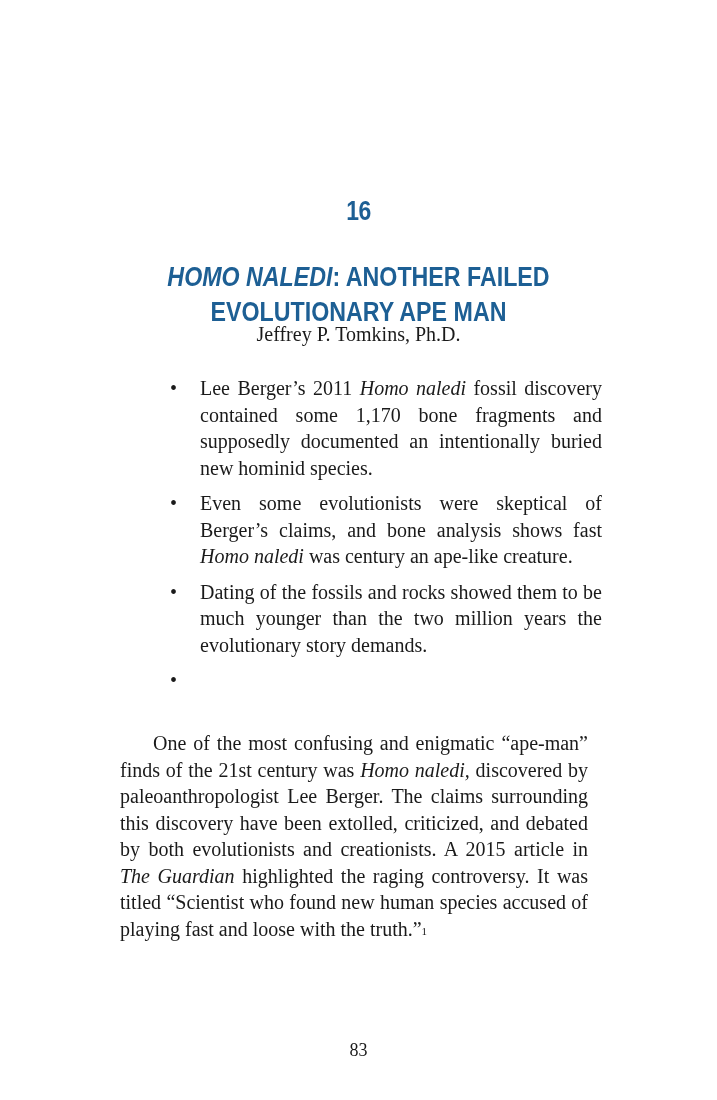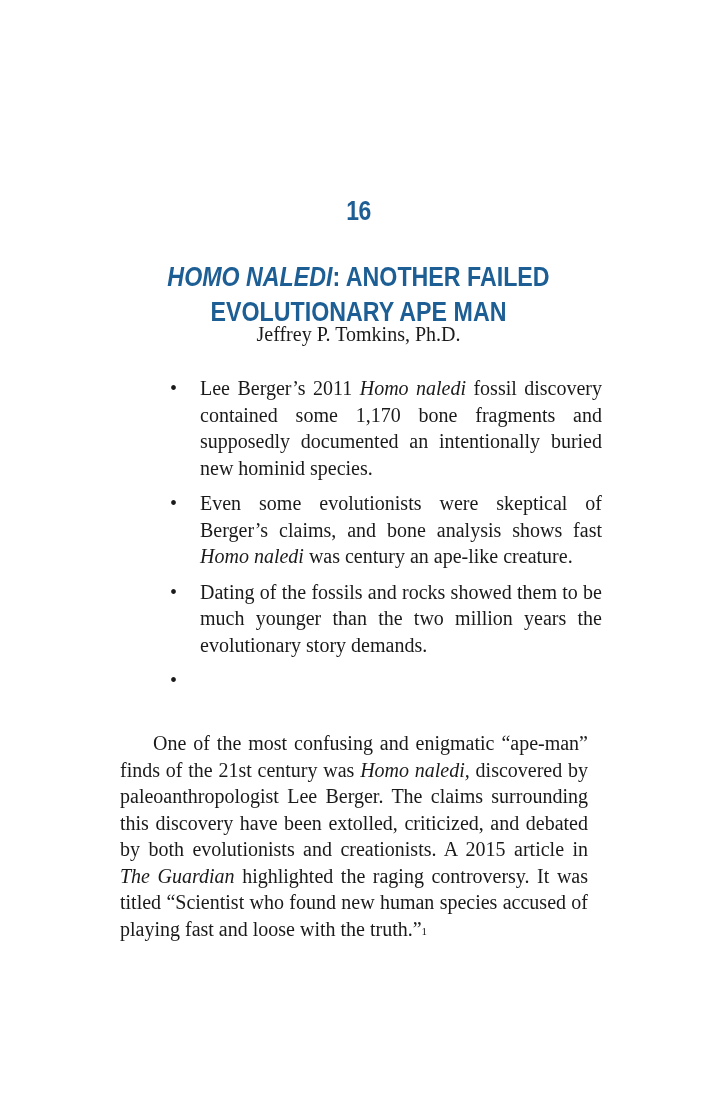--- a/index.html
+++ b/index.html
@@ -43,13 +43,14 @@
       <span class="dot">•</span>
       <span>Dating of the fossils and rocks showed them to be much younger than the two million years the evolutionary story demands.</span>
     </li>
     <li class="bullet">
       <span class="dot">•</span>
     </li>
   </ul>
 
   <p class="body-para"><span>One of the most confusing and enigmatic “ape-man” finds of the 21st century was </span><em>Homo naledi,</em><span> discovered by paleoanthropologist Lee Berger. The claims surrounding this discovery have been extolled, criticized, and debated by both evolutionists and creationists. A 2015 article in </span><em>The Guardian</em><span> highlighted the raging controversy. It was titled “Scientist who found new human species accused of playing fast and loose with the truth.”</span><sup>1</sup></p>
 
+  <div class="page-number">83</div>
 </div>
 
 </body></html>

